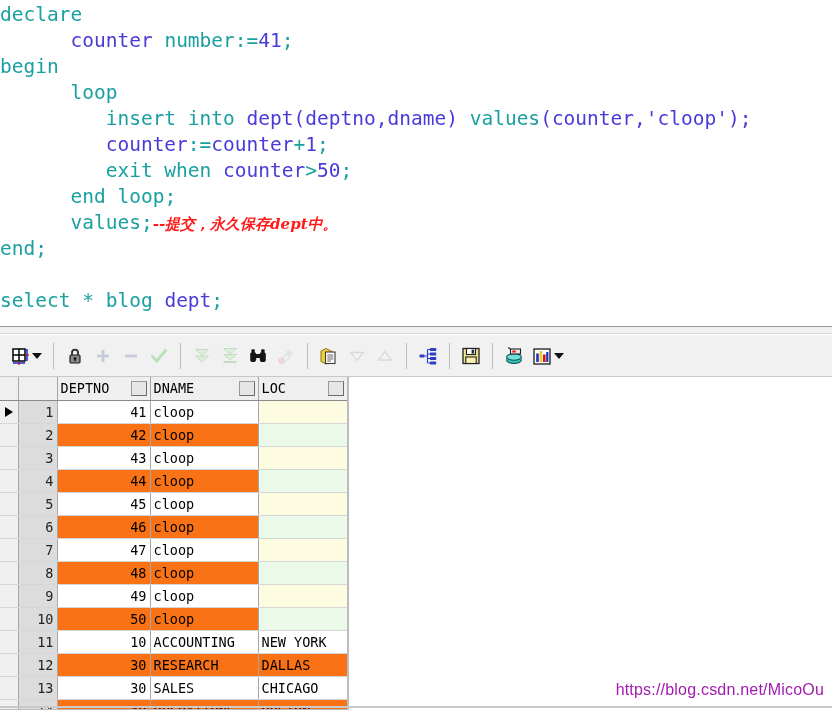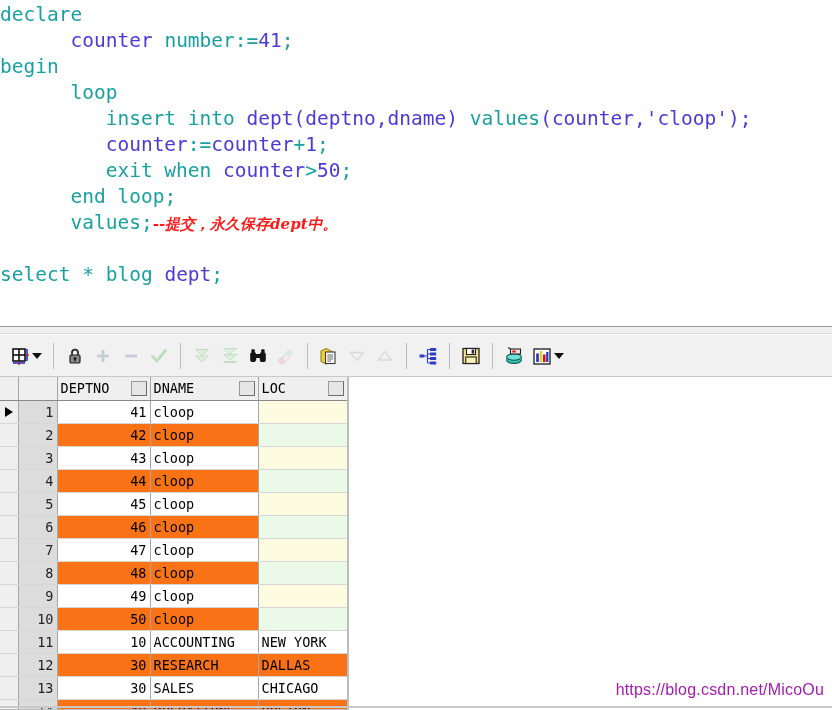--- a/index.html
+++ b/index.html
@@ -210,20 +210,21 @@
   <div id="code-lines">
       <div class="code-line"><span class="tok-kw">declare</span></div>
       <div class="code-line"><span>      </span><span class="tok-id">counter</span><span> </span><span class="tok-kw">number</span><span class="tok-op">:=</span><span class="tok-num">41</span><span class="tok-op">;</span></div>
       <div class="code-line"><span class="tok-kw">begin</span></div>
       <div class="code-line"><span>      </span><span class="tok-kw">loop</span></div>
       <div class="code-line"><span>         </span><span class="tok-kw">insert into </span><span class="tok-id">dept</span><span class="tok-punc">(</span><span class="tok-id">deptno</span><span class="tok-punc">,</span><span class="tok-id">dname</span><span class="tok-punc">) </span><span class="tok-kw">values</span><span class="tok-punc">(</span><span class="tok-id">counter</span><span class="tok-punc">,</span><span class="tok-str">'cloop'</span><span class="tok-punc">);</span></div>
       <div class="code-line"><span>         </span><span class="tok-id">counter</span><span class="tok-op">:=</span><span class="tok-id">counter</span><span class="tok-op">+</span><span class="tok-num">1</span><span class="tok-op">;</span></div>
       <div class="code-line"><span>         </span><span class="tok-kw">exit when </span><span class="tok-id">counter</span><span class="tok-op">&gt;</span><span class="tok-num">50</span><span class="tok-op">;</span></div>
       <div class="code-line"><span>      </span><span class="tok-kw">end loop</span><span class="tok-op">;</span></div>
       <div class="code-line"><span>      </span><span class="tok-kw">values</span><span class="tok-op">;</span><span class="tok-cmt">--提交，永久保存dept中。</span></div>
+      <div class="code-line"><span class="tok-kw">end</span><span class="tok-op">;</span></div>
       <div class="code-line">&nbsp;</div>
       <div class="code-line"><span class="tok-kw">select </span><span class="tok-op">*</span><span class="tok-kw"> blog </span><span class="tok-id">dept</span><span class="tok-op">;</span></div>
     </div>
 </div>
 
 <div id="splitter"></div>
 
 <div id="result-panel">
 
   <div id="grid-toolbar">

